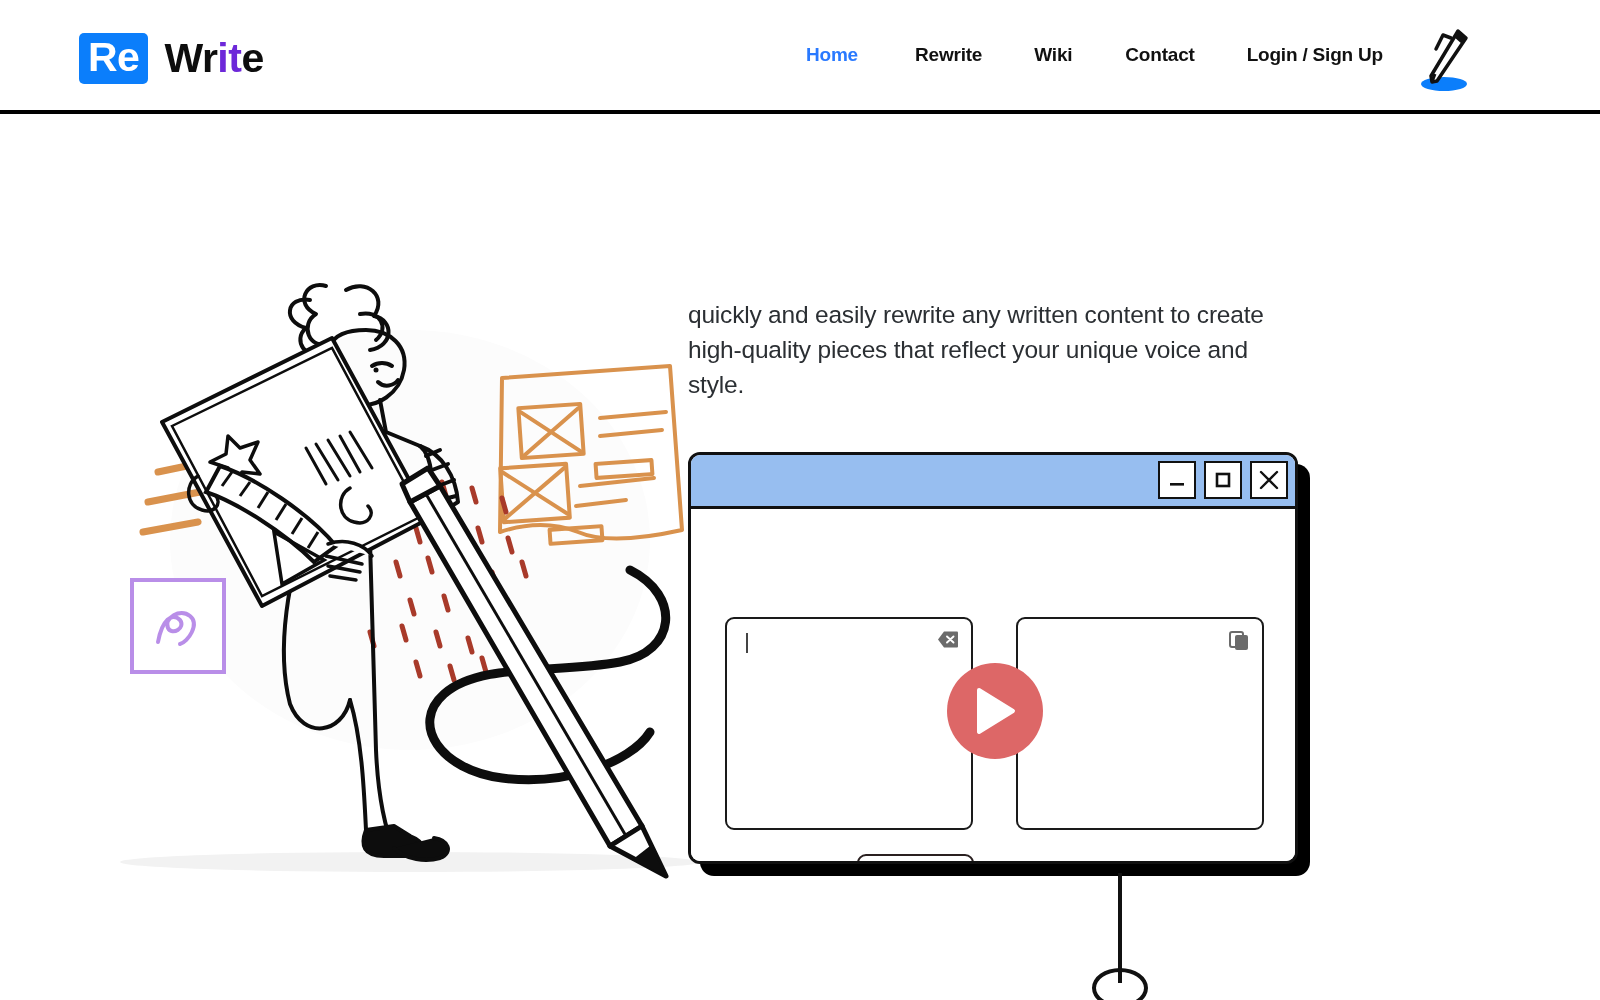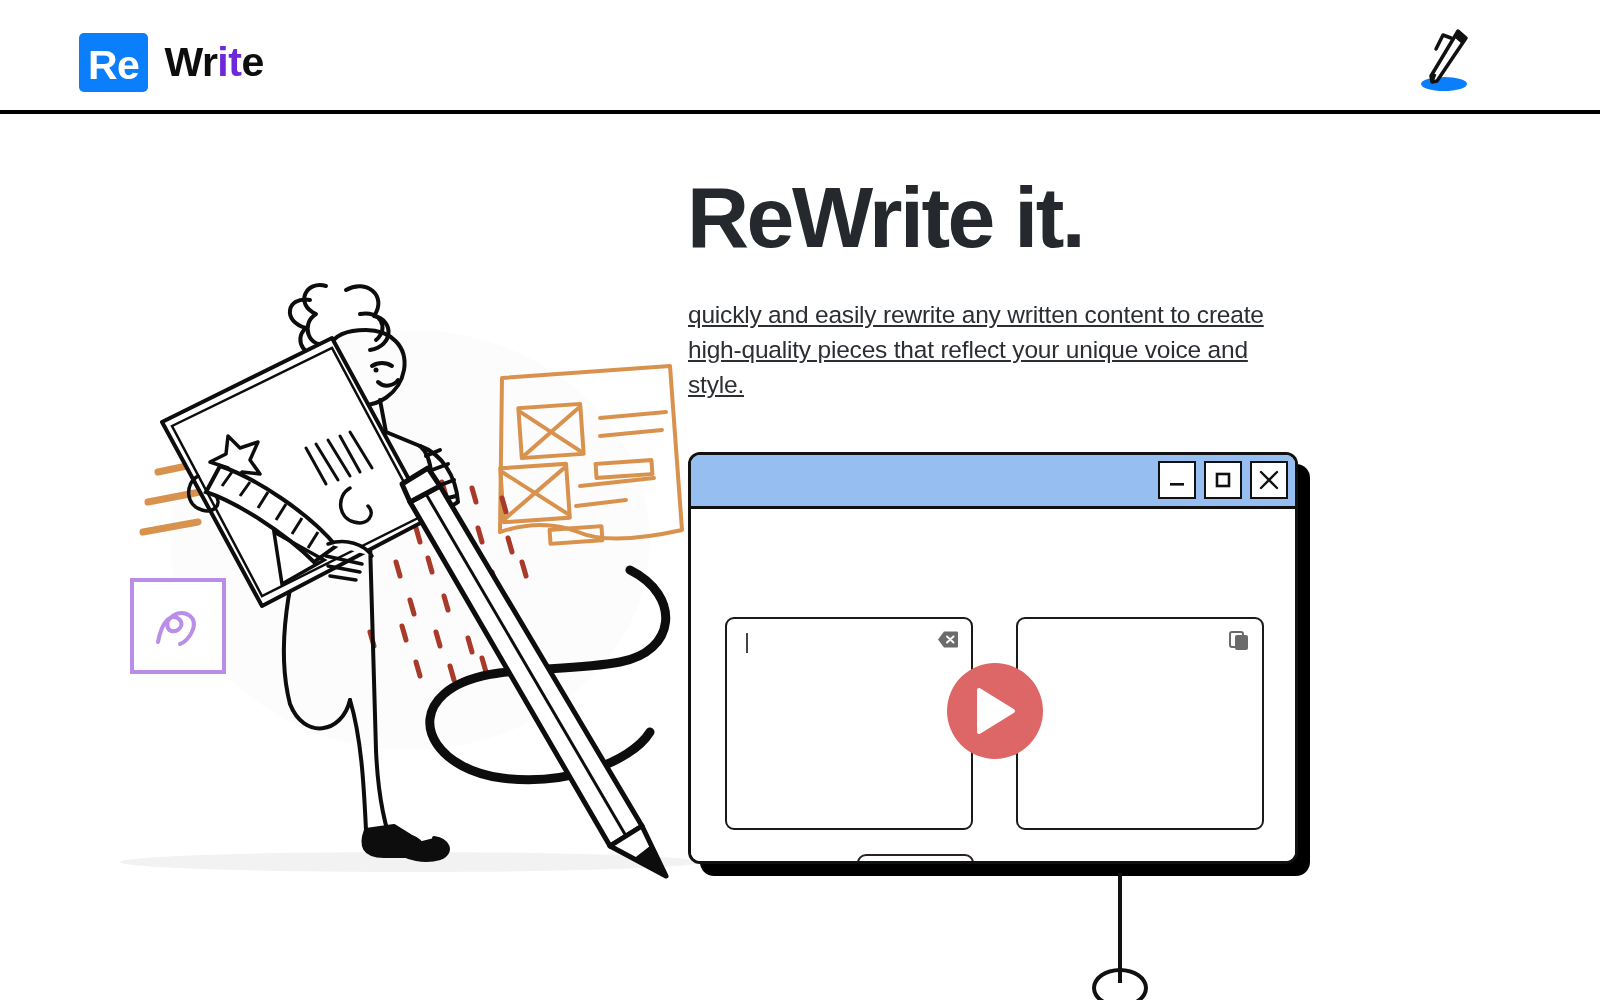--- a/index.html
+++ b/index.html
@@ -39,21 +39,21 @@
     align-items: center;
     font-size: 41px;
     font-weight: bold;
     letter-spacing: -0.5px;
     line-height: 1;
     user-select: none;
   }
   .logo-box {
     background: #0B7EFB;
     color: #ffffff;
-    padding: 12px 9px 6px 9px;
+    padding: 4px 9px 6px 9px;
     border-radius: 5px;
     display: inline-block;
     font-weight: bold;
   }
   .logo-black { color: #0d0d0d; margin-left: 16px; }
   .logo-blue  { color: #6d28d9; }
 
   .nav {
     position: absolute;
     left: 806px;
@@ -99,21 +99,20 @@
   .hero-sub {
     position: absolute;
     left: 688px;
     top: 297px;
     width: 600px;
     font-size: 24.5px;
     font-weight: 400;
     color: #2b2f33;
     line-height: 35px;
     letter-spacing: -0.2px;
-    text-decoration: underline;
   }
 
   
   .illustration {
     position: absolute;
     left: 110px;
     top: 270px;
     width: 600px;
     height: 620px;
   }
@@ -265,33 +264,43 @@
 
   <div class="header">
 
     <div class="logo">
       <span class="logo-box">Re</span>
         <span class="logo-black">Wr</span>
         <span class="logo-blue">it</span>
         <span class="logo-black" style="margin-left:0">e</span>
     </div>
 
+    <nav class="nav">
+      <a class="nav-item active" href="#">Home</a>
+      <span class="nav-sp-1"></span>
+      <a class="nav-item" href="#">Rewrite</a>
+      <span class="nav-sp-2"></span>
+      <a class="nav-item" href="#">Wiki</a>
+      <span class="nav-sp-3"></span>
+      <a class="nav-item" href="#">Contact</a>
+      <span class="nav-sp-4"></span>
+      <a class="nav-item" href="#">Login / Sign Up</a>
+    </nav>
 
     <div class="pen-logo">
       <svg width="70" height="72" viewBox="0 0 70 72">
         <ellipse cx="34" cy="62" rx="23" ry="7" fill="#0B7EFB"></ellipse>
         <path d="M48 9 L56 16 L27 59 L22 60 L21 54 Z" fill="#ffffff" stroke="#111111" stroke-width="3.5" stroke-linejoin="round"></path>
         <path d="M48 9 L56 16 L52 22 L44 15 Z" fill="#111111"></path>
         <path d="M41 16 L33 13 L26 27" fill="none" stroke="#111111" stroke-width="3.5" stroke-linecap="round" stroke-linejoin="round"></path>
         <path d="M22 60 L25 52" fill="none" stroke="#111111" stroke-width="3"></path>
       </svg>
     </div>
   </div>
 
-  <h1 class="hero-title">ReWrite it.</h1>
   <p class="hero-sub">quickly and easily rewrite any written content to create high-quality pieces that reflect your unique voice and style.</p>
 
   <div class="illustration">
     <svg width="600" height="620" viewBox="0 0 600 620">
 
       <ellipse cx="300" cy="592" rx="290" ry="10" fill="#f2f2f2"></ellipse>
 
       <ellipse cx="300" cy="270" rx="240" ry="210" fill="#fcfcfc"></ellipse>
 
       <g stroke="#D9924D" stroke-width="7" stroke-linecap="round" fill="none">

